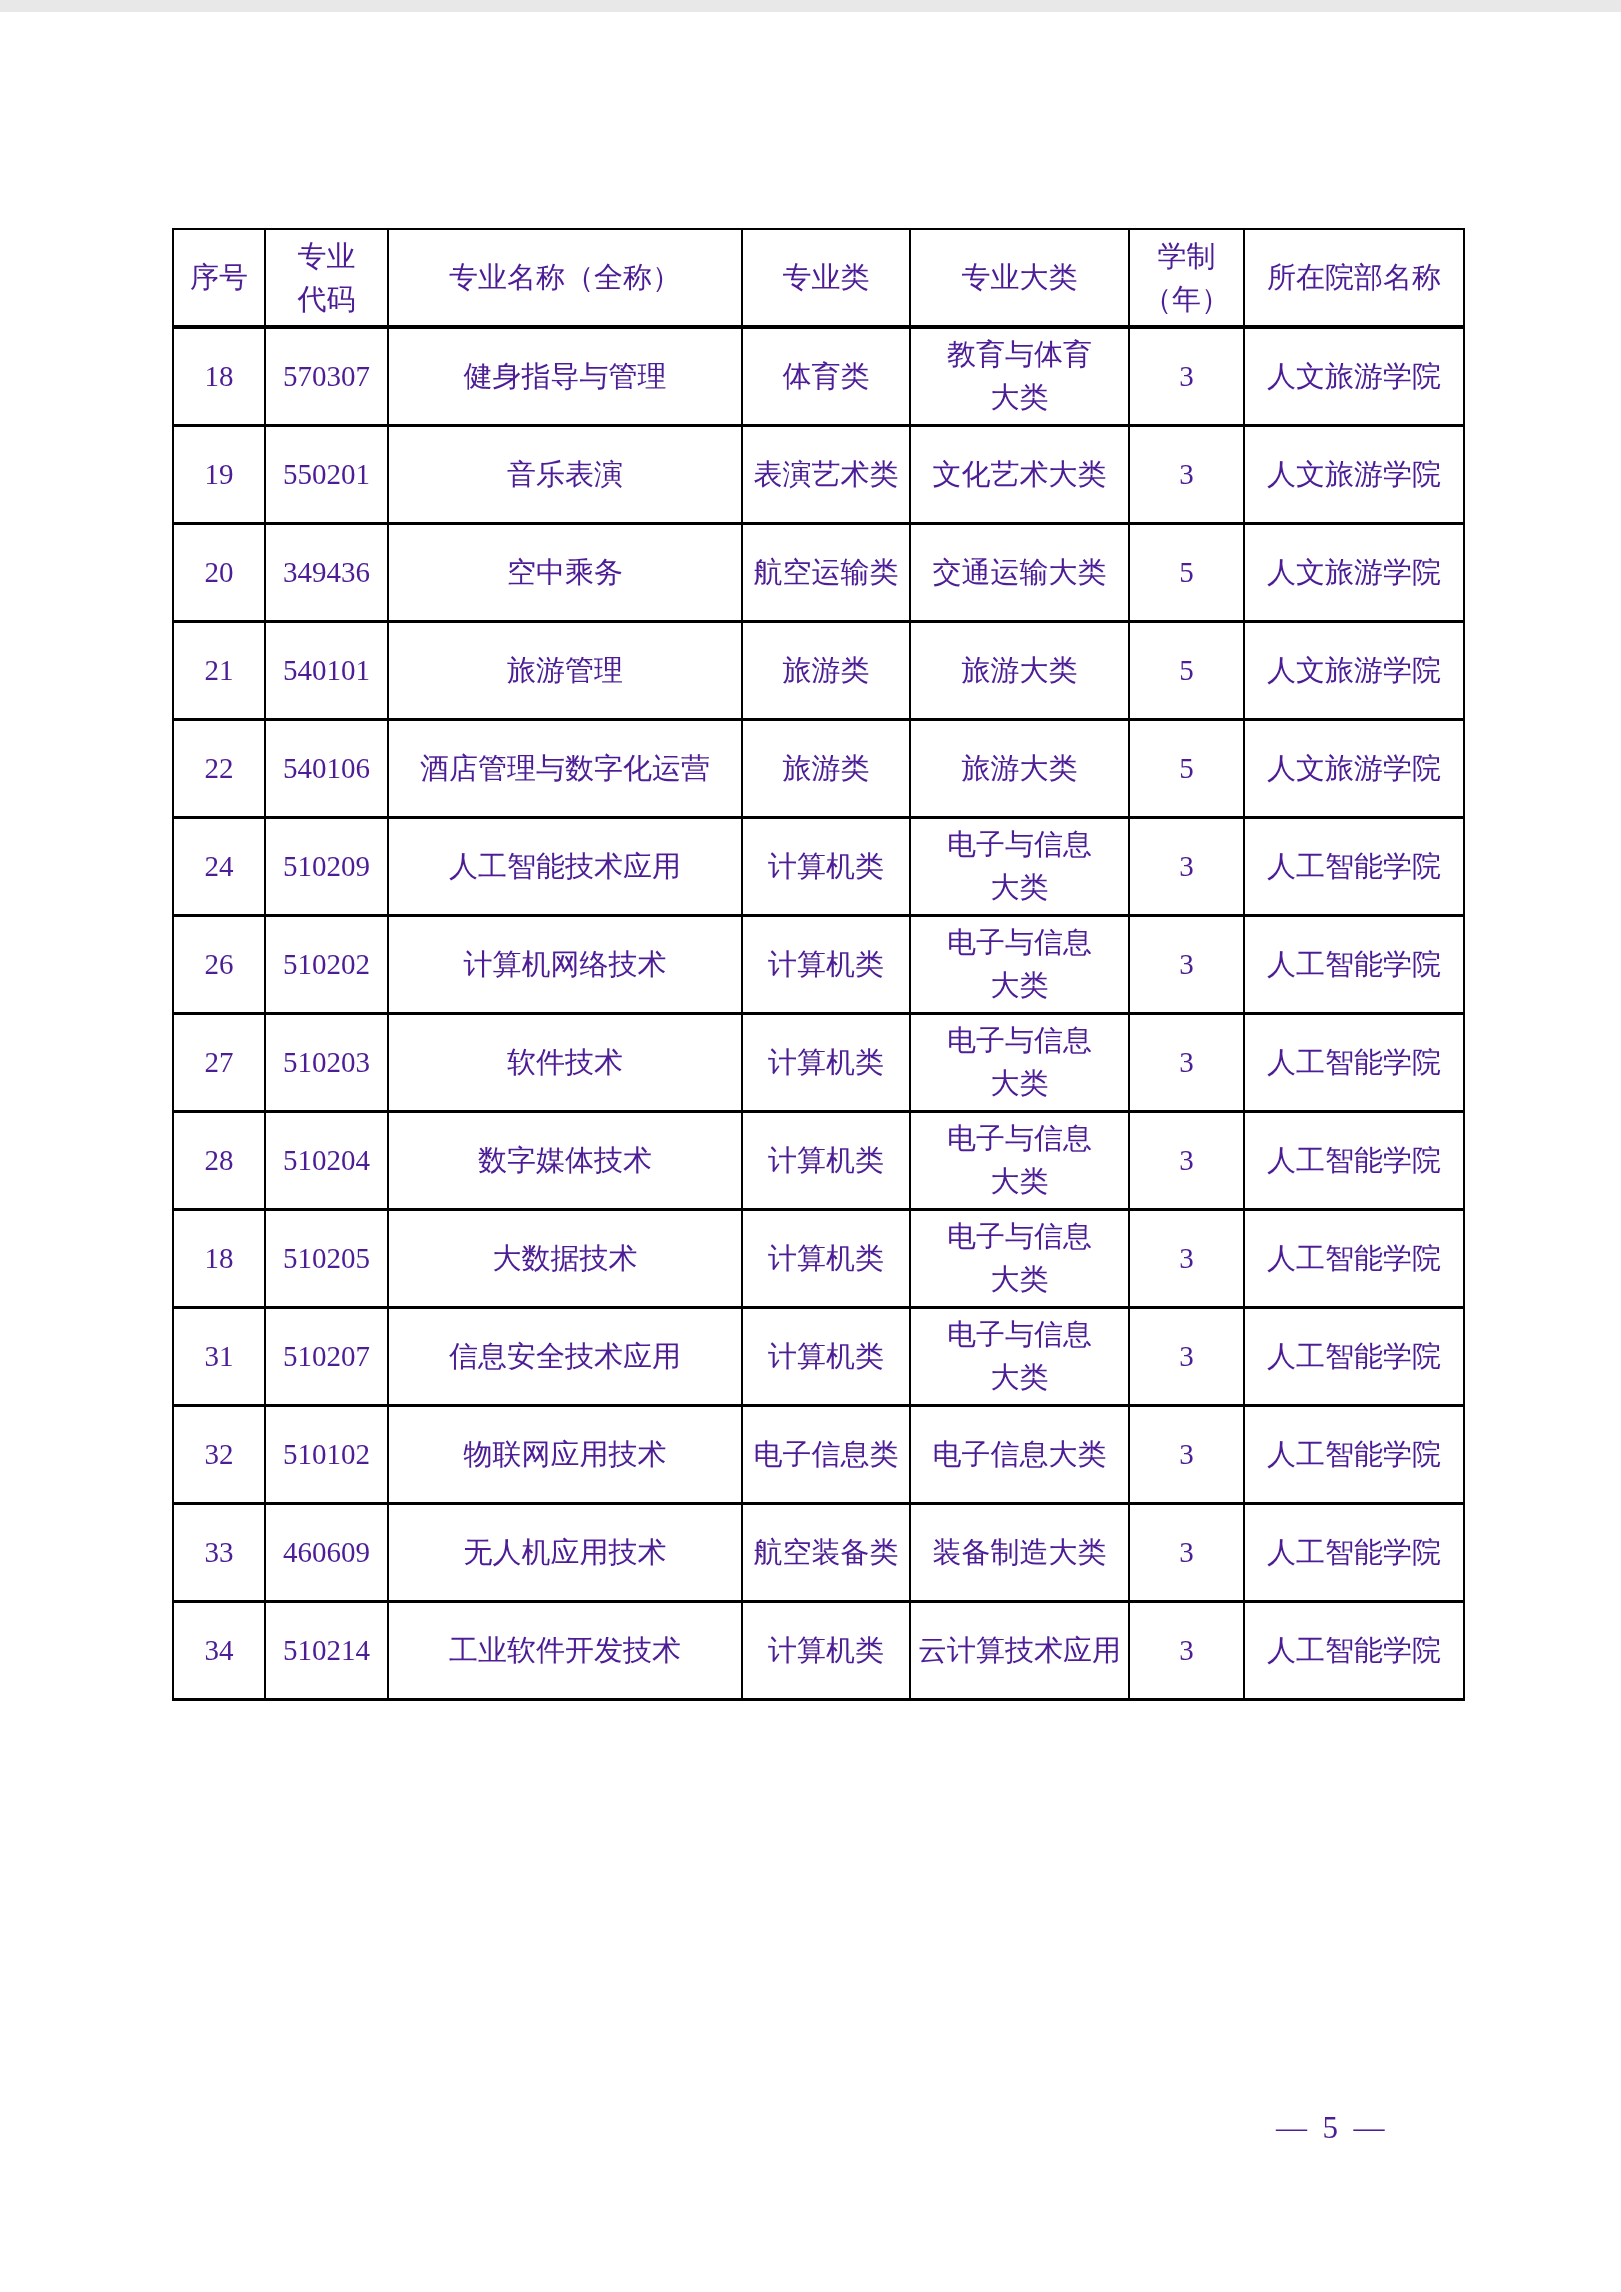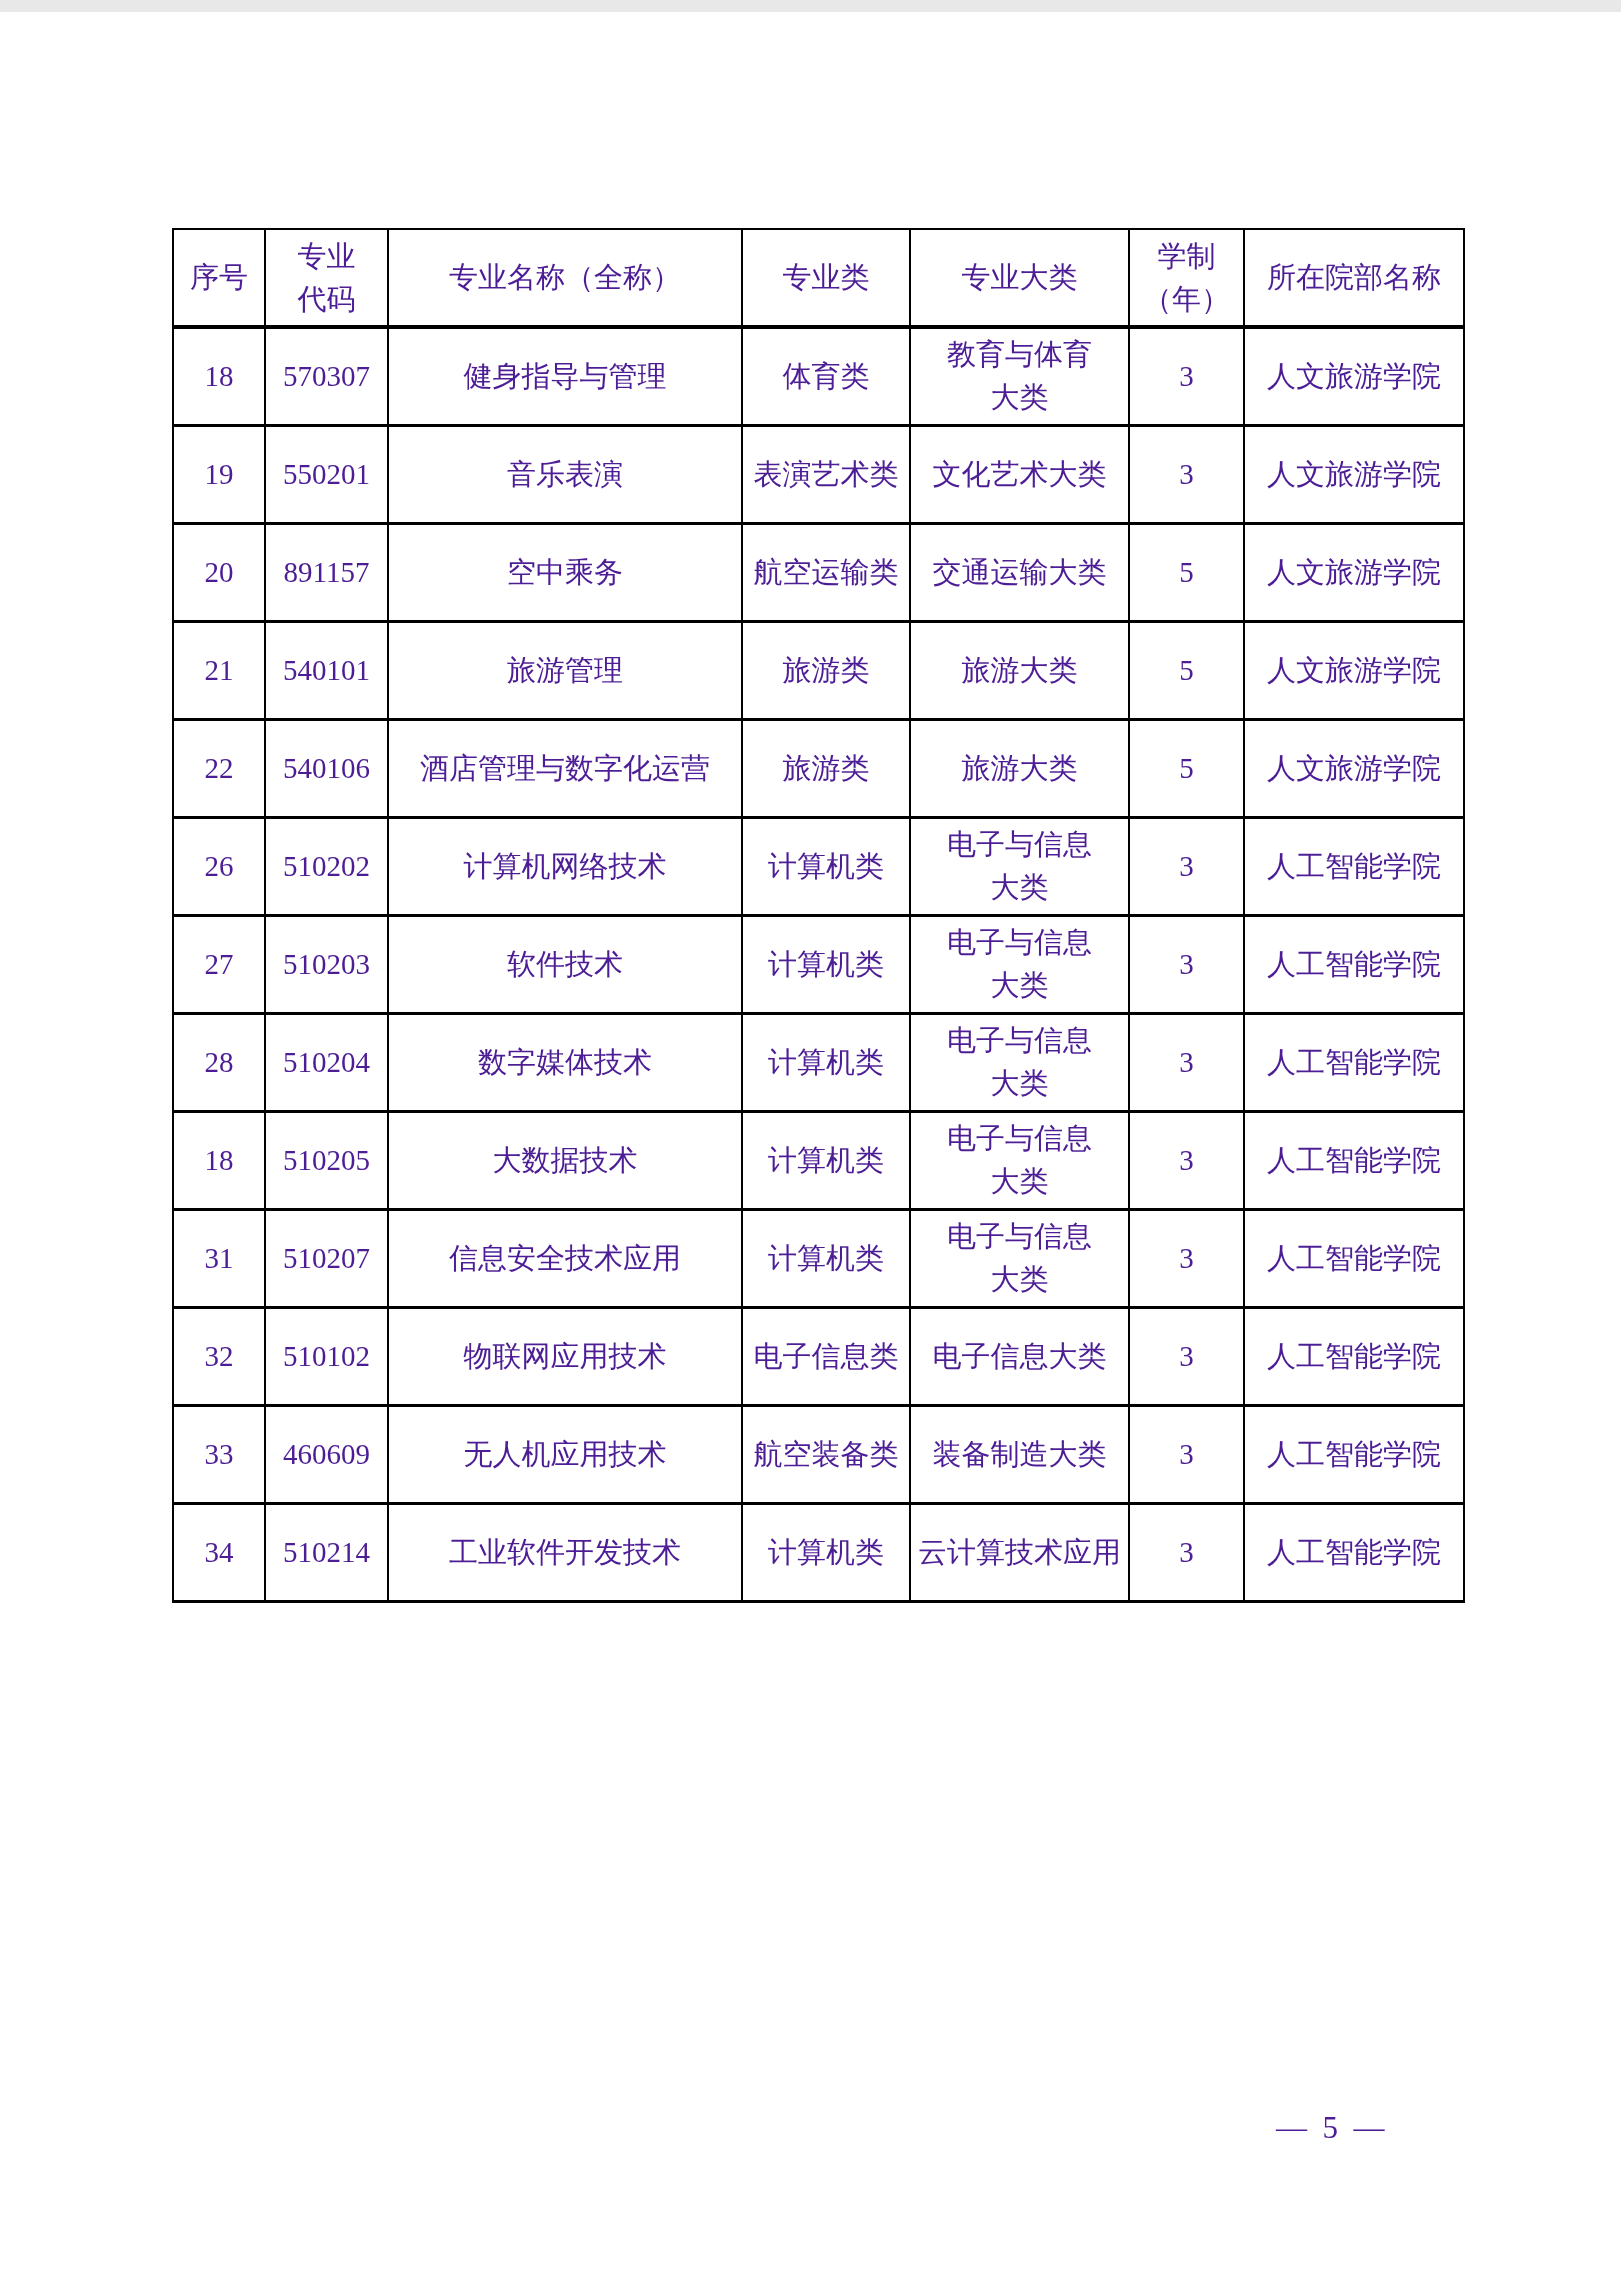--- a/index.html
+++ b/index.html
@@ -110,21 +110,21 @@
           <td class="c-code">550201</td>
           <td class="c-name">音乐表演</td>
           <td class="c-cat">表演艺术类</td>
           <td class="c-bigcat">文化艺术大类</td>
           <td class="c-years">3</td>
           <td class="c-college">人文旅游学院</td>
         </tr>
 
         <tr>
           <td class="c-index">20</td>
-          <td class="c-code">891157</td>
+          <td class="c-code">349436</td>
           <td class="c-name">空中乘务</td>
           <td class="c-cat">航空运输类</td>
           <td class="c-bigcat">交通运输大类</td>
           <td class="c-years">5</td>
           <td class="c-college">人文旅游学院</td>
         </tr>
 
         <tr>
           <td class="c-index">21</td>
           <td class="c-code">540101</td>
@@ -139,20 +139,30 @@
           <td class="c-index">22</td>
           <td class="c-code">540106</td>
           <td class="c-name">酒店管理与数字化运营</td>
           <td class="c-cat">旅游类</td>
           <td class="c-bigcat">旅游大类</td>
           <td class="c-years">5</td>
           <td class="c-college">人文旅游学院</td>
         </tr>
 
 
+        <tr>
+          <td class="c-index">24</td>
+          <td class="c-code">510209</td>
+          <td class="c-name">人工智能技术应用</td>
+          <td class="c-cat">计算机类</td>
+          <td class="c-bigcat">电子与信息
+大类</td>
+          <td class="c-years">3</td>
+          <td class="c-college">人工智能学院</td>
+        </tr>
 
 
         <tr>
           <td class="c-index">26</td>
           <td class="c-code">510202</td>
           <td class="c-name">计算机网络技术</td>
           <td class="c-cat">计算机类</td>
           <td class="c-bigcat">电子与信息
 大类</td>
           <td class="c-years">3</td>

